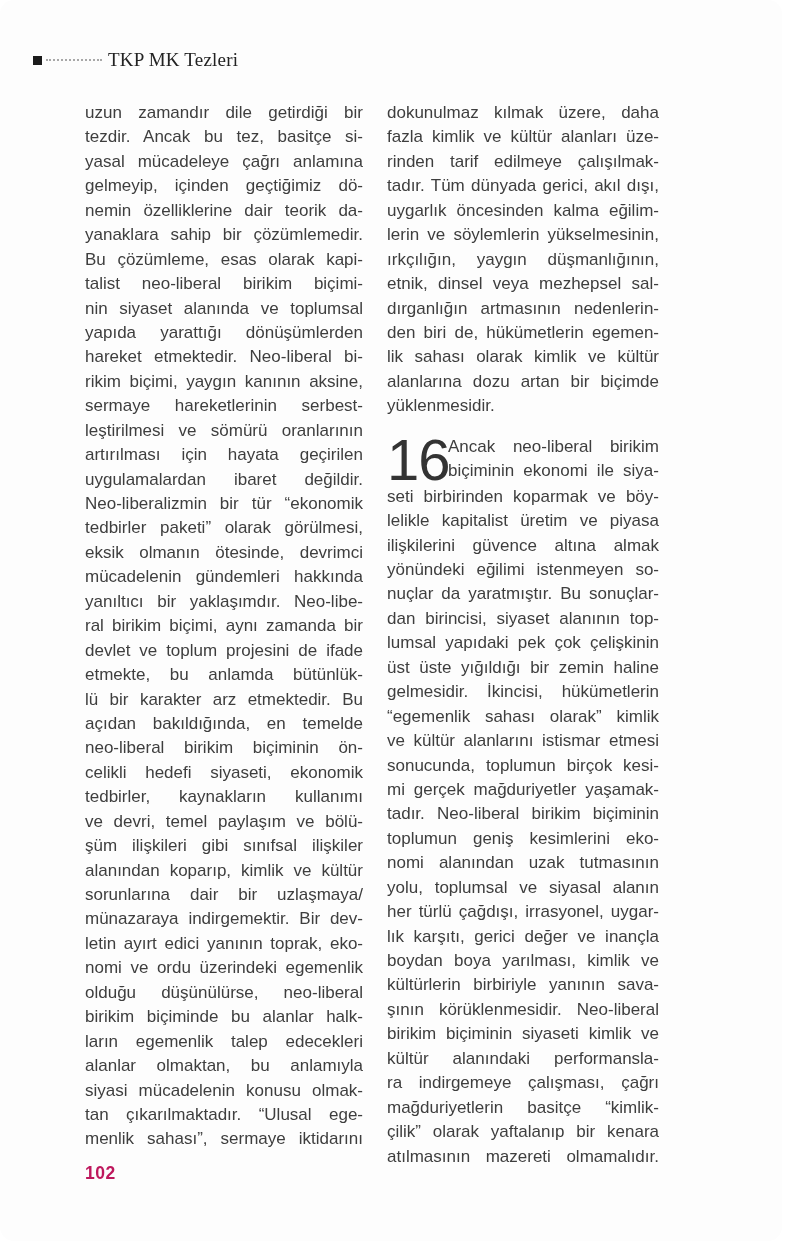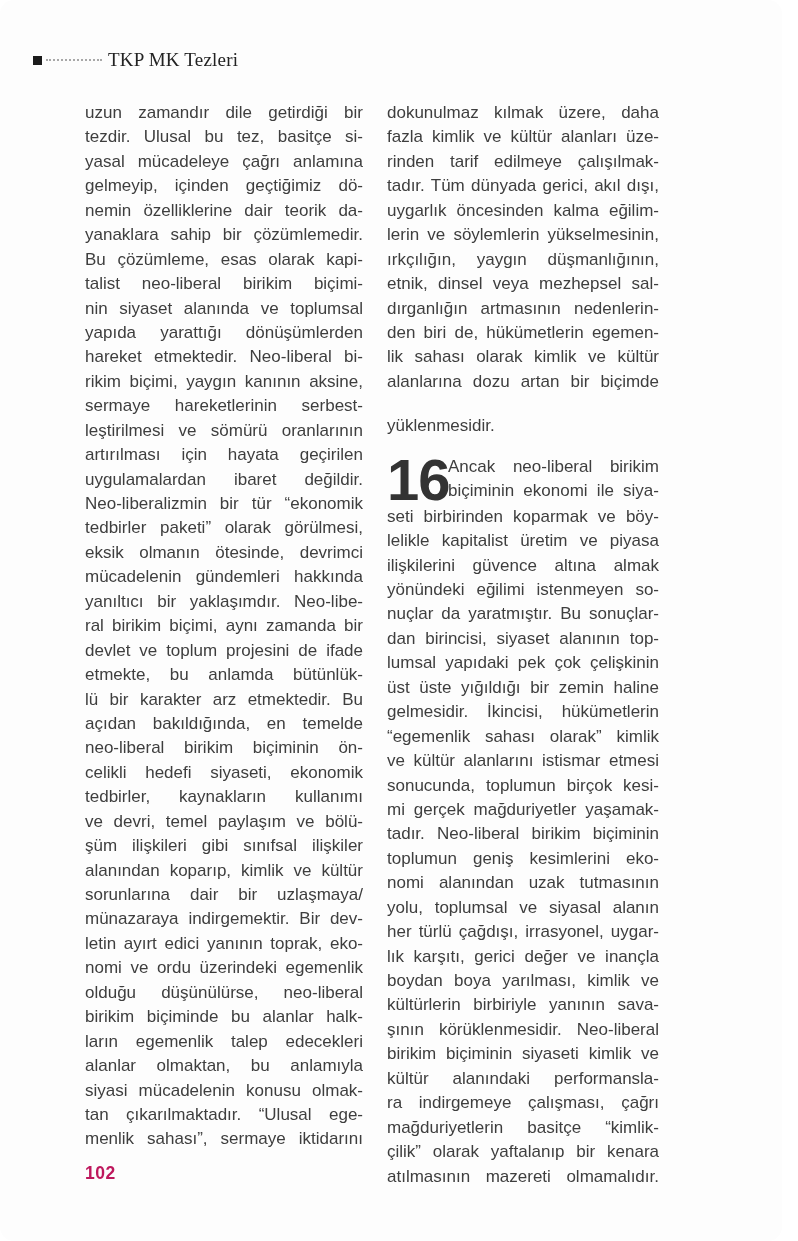--- a/index.html
+++ b/index.html
@@ -66,33 +66,32 @@
     line-height: 24.45px;
     text-align: justify;
     text-align-last: justify;
     overflow: hidden;
     white-space: nowrap;
   }
   .line-unjustified .line,
   .line.unjustified {
     text-align: left;
     text-align-last: left;
-    margin-top: 20px;
   }
 
   
   .section { margin-top: 16px; }
   .section-head { display: flex; align-items: flex-start; }
   .section-number {
     flex: 0 0 auto;
     width: 52px;
     margin-right: 9px;
     font-size: 58px;
     line-height: 50px;
-    font-weight: 700;
+    font-weight: 400;
     color: #333333;
     letter-spacing: -1px;
   }
   .section-intro { flex: 1 1 auto; min-width: 0; }
 
   
   .page-number {
     position: absolute;
     left: 85px;
     top: 1163px;
@@ -109,21 +108,21 @@
 
   <div class="running-header">
     <span class="hdr-square"></span>
     <span class="hdr-dots"></span>
     <span class="hdr-title">TKP MK Tezleri</span>
   </div>
 
   <div class="col col-left">
     <div>
         <div class="line">uzun zamandır dile getirdiği bir</div>
-        <div class="line">tezdir. Ulusal bu tez, basitçe si-</div>
+        <div class="line">tezdir. Ancak bu tez, basitçe si-</div>
         <div class="line">yasal mücadeleye çağrı anlamına</div>
         <div class="line">gelmeyip, içinden geçtiğimiz dö-</div>
         <div class="line">nemin özelliklerine dair teorik da-</div>
         <div class="line">yanaklara sahip bir çözümlemedir.</div>
         <div class="line">Bu çözümleme, esas olarak kapi-</div>
         <div class="line">talist neo-liberal birikim biçimi-</div>
         <div class="line">nin siyaset alanında ve toplumsal</div>
         <div class="line">yapıda yarattığı dönüşümlerden</div>
         <div class="line">hareket etmektedir. Neo-liberal bi-</div>
         <div class="line">rikim biçimi, yaygın kanının aksine,</div>

